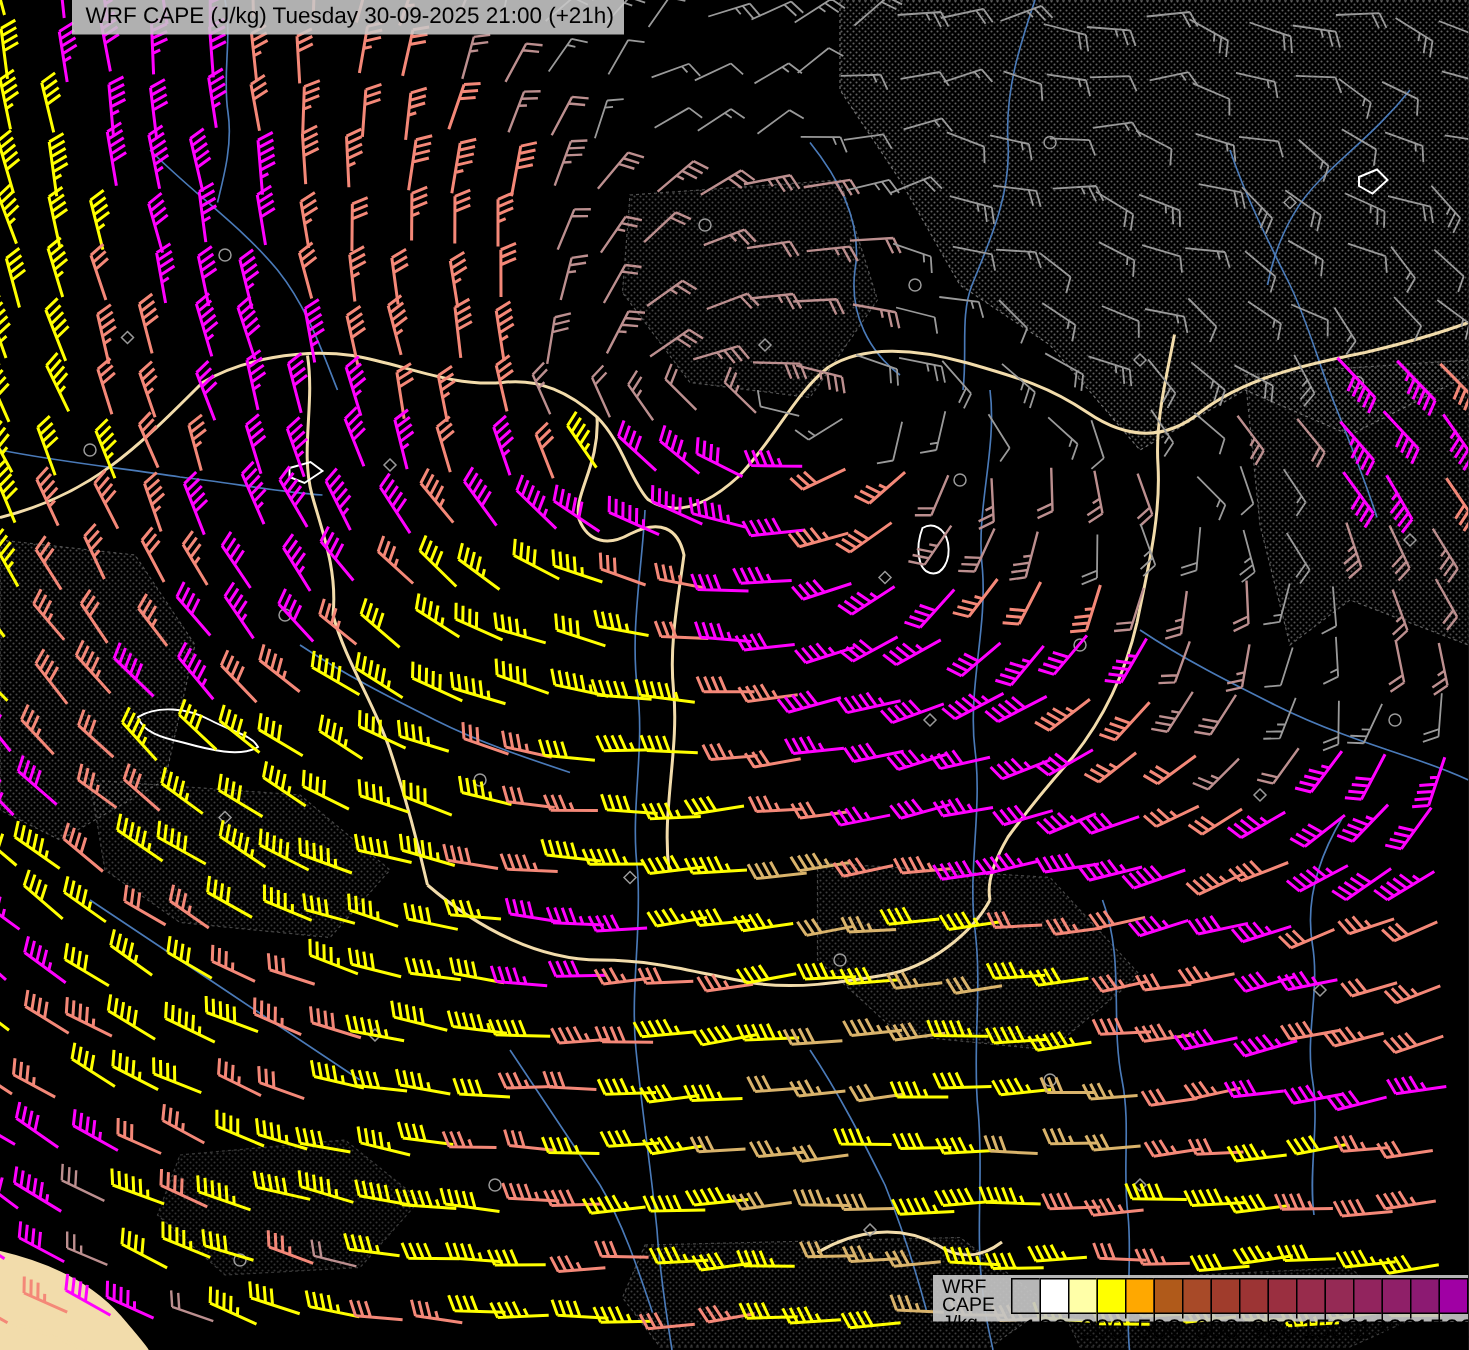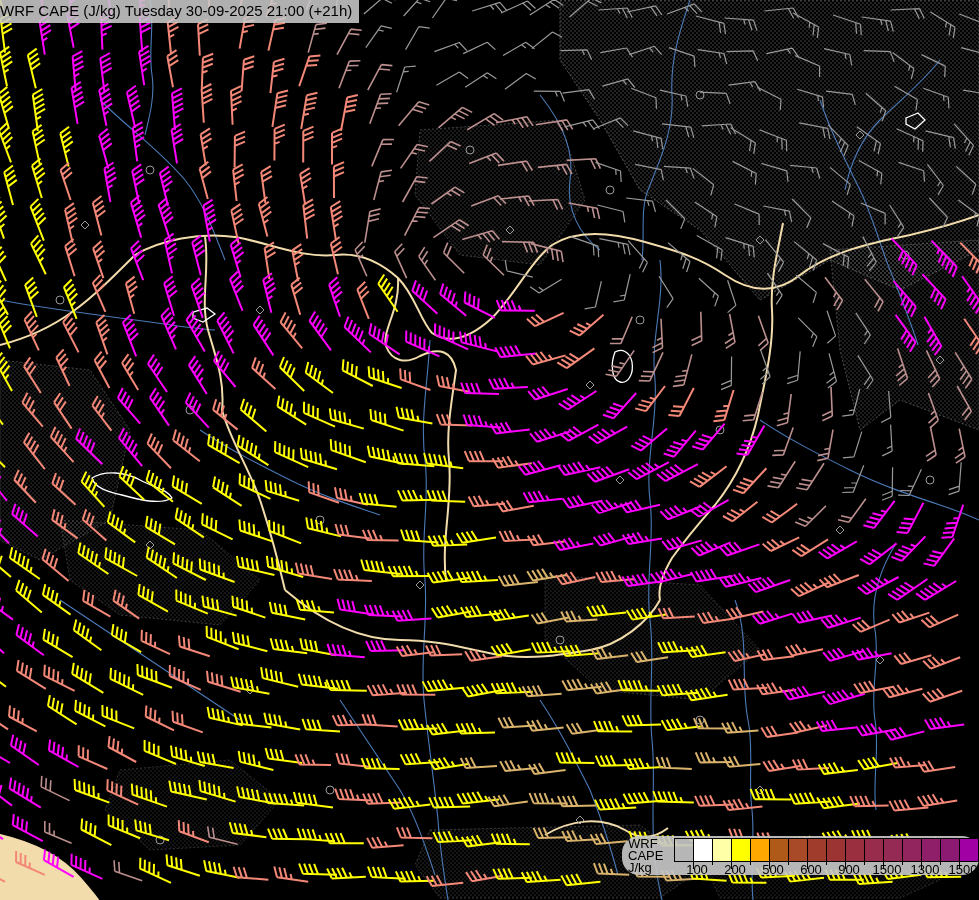--- a/index.html
+++ b/index.html
@@ -5,37 +5,37 @@
   html,body{margin:0;padding:0;background:#222;}
   .screen{
     position:relative;width:979px;height:900px;overflow:hidden;
     background:#000;font-family:"Liberation Sans",sans-serif;
   }
   .map-svg{position:absolute;left:0;top:0;width:979px;height:900px;}
   
   .titlebox{position:absolute;left:0;top:0;z-index:6;}
   .titleline{
     display:table;background:rgba(200,200,200,0.88);color:#000;
-    font-size:15px;line-height:18px;padding:2px 7px 3px 0;white-space:nowrap;
+    font-size:15px;line-height:18px;padding:2px 7px 3px 9px;white-space:nowrap;margin-left:48px;
   }
   
   .legend{
-    position:absolute;right:0;bottom:25px;width:357px;height:39px;
-    background:rgba(197,197,197,0.92);display:flex;z-index:6;border-radius:17px;
+    position:absolute;right:0;bottom:19px;width:357px;height:31px;
+    background:rgba(197,197,197,0.92);display:flex;z-index:6;
   }
   .legend-label{
     font-size:13px;line-height:12px;color:#000;padding:2px 0 0 6px;width:46px;
     flex:0 0 auto;
   }
   .scale{position:relative;flex:0 0 auto;margin-top:2px;width:305px;height:36px;}
   .cell{position:absolute;top:0;width:20px;height:24px;border:1px solid #000;box-sizing:border-box;}
   .tick{position:absolute;width:1px;background:#000;top:24px;}
   .ticklab{
     position:absolute;top:24px;transform:translateX(-50%);
-    font-size:13px;color:#000;
+    font-size:18px;color:#000;
   }
 </style>
 </head>
 <body>
 
 <div class="screen">
 
   <svg class="map-svg" viewBox="0 0 979 900" xmlns="http://www.w3.org/2000/svg">
     <defs>
       <pattern id="stip" width="4" height="4" patternUnits="userSpaceOnUse">

